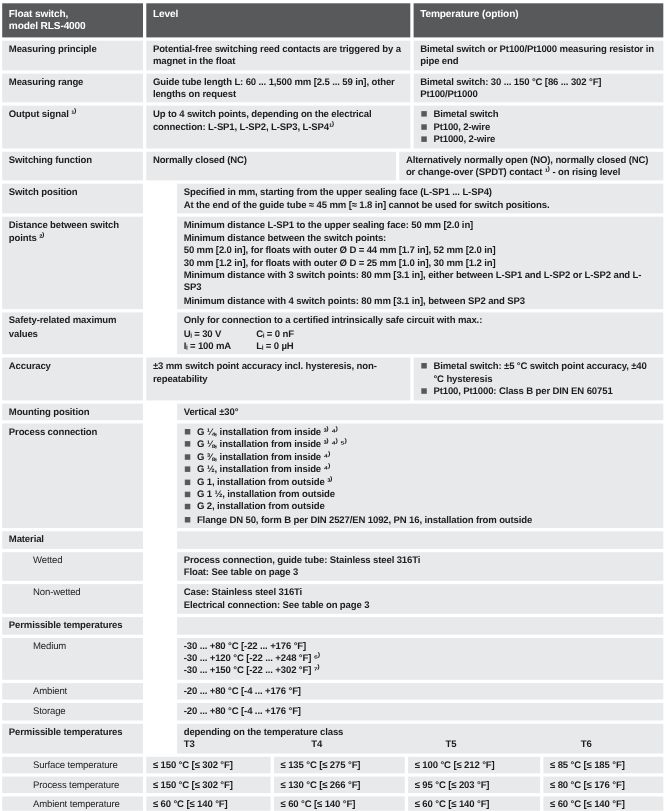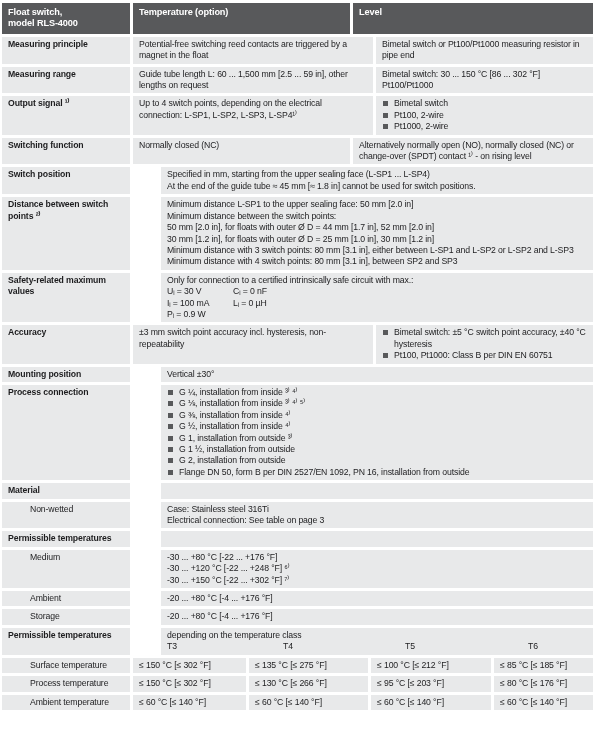--- a/index.html
+++ b/index.html
@@ -3,24 +3,24 @@
 <meta charset="utf-8">
 <style>
   * { box-sizing: border-box; margin: 0; padding: 0; }
   html, body { background: #ffffff; }
   body {
     width: 605px; height: 737px; overflow: hidden;
     font-family: "Liberation Sans", sans-serif;
     font-size: 8.7px; line-height: 11.4px; letter-spacing: -0.12px;
     color: #1d1d1f;
   }
-  .page { width: 605px; height: 737px; padding: 3px 12px 0 2px; overflow: hidden; }
+  .page { width: 605px; height: 737px; padding: 3px 2px 0 2px; overflow: hidden; }
 
   .row { display: flex; gap: 3px; margin-bottom: 3px; }
-  .cell { background: #e8e9ea; padding: 2px 6px; }
+  .cell { background: #e8e9ea; padding: 2px 6px; font-weight: bold; }
   .c1 { width: 128px; flex: none; font-weight: bold; }
   .c2 { width: 240px; flex: none; }
   .c3 { flex: 1; }
   .span { flex: 1; margin-left: 28px; }
   .sub { font-weight: normal; padding-left: 28px; }
 
   
   .head .cell { background: #58595b; color: #ffffff; font-weight: bold;
                 font-size: 9.2px; padding-top: 4px; padding-bottom: 4px; }
   .head { margin-bottom: 3px; }
@@ -47,22 +47,22 @@
 </head>
 <body>
 
 <div class="page">
 
   <div class="row head">
     <div class="cell c1">
       <div>Float switch,</div>
       <div>model RLS-4000</div>
     </div>
+    <div class="cell c2">Level</div>
     <div class="cell c3">Temperature (option)</div>
-    <div class="cell c2">Level</div>
   </div>
 
   <div class="row">
     <div class="cell c1">Measuring principle</div>
     <div class="cell c2">Potential-free switching reed contacts are triggered by a magnet in the float</div>
     <div class="cell c3">Bimetal switch or Pt100/Pt1000 measuring resistor in pipe end</div>
   </div>
 
   <div class="row">
     <div class="cell c1">Measuring range</div>
@@ -117,21 +117,20 @@
       <div>Minimum distance with 4 switch points: 80 mm [3.1 in], between SP2 and SP3</div>
     </div>
   </div>
 
   <div class="row">
     <div class="cell c1">Safety-related maximum values</div>
     <div class="cell span">
       <div>Only for connection to a certified intrinsically safe circuit with max.:</div>
       <div class="pair"><span class="k">Uᵢ = 30 V</span><span>Cᵢ = 0 nF</span></div>
       <div class="pair"><span class="k">Iᵢ = 100 mA</span><span>Lᵢ = 0 µH</span></div>
-      <div class="pair"><span class="k">Pᵢ = 0.9 W</span><span></span></div>
     </div>
   </div>
 
   <div class="row">
     <div class="cell c1">Accuracy</div>
     <div class="cell c2">±3 mm switch point accuracy incl. hysteresis, non-repeatability</div>
     <div class="cell c3">
       <div class="bl">
           <span class="sq"></span>
           <span class="tx">Bimetal switch: ±5 °C switch point accuracy, ±40 °C hysteresis</span>
@@ -184,20 +183,27 @@
           <span class="tx">Flange DN 50, form B per DIN 2527/EN 1092, PN 16, installation from outside</span>
         </div>
     </div>
   </div>
 
   <div class="row">
     <div class="cell c1">Material</div>
     <div class="cell span"></div>
   </div>
 
+  <div class="row">
+    <div class="cell c1 sub">Wetted</div>
+    <div class="cell span">
+      <div>Process connection, guide tube: Stainless steel 316Ti</div>
+      <div>Float: See table on page 3</div>
+    </div>
+  </div>
 
   <div class="row">
     <div class="cell c1 sub">Non-wetted</div>
     <div class="cell span">
       <div>Case: Stainless steel 316Ti</div>
       <div>Electrical connection: See table on page 3</div>
     </div>
   </div>
 
   <div class="row">

